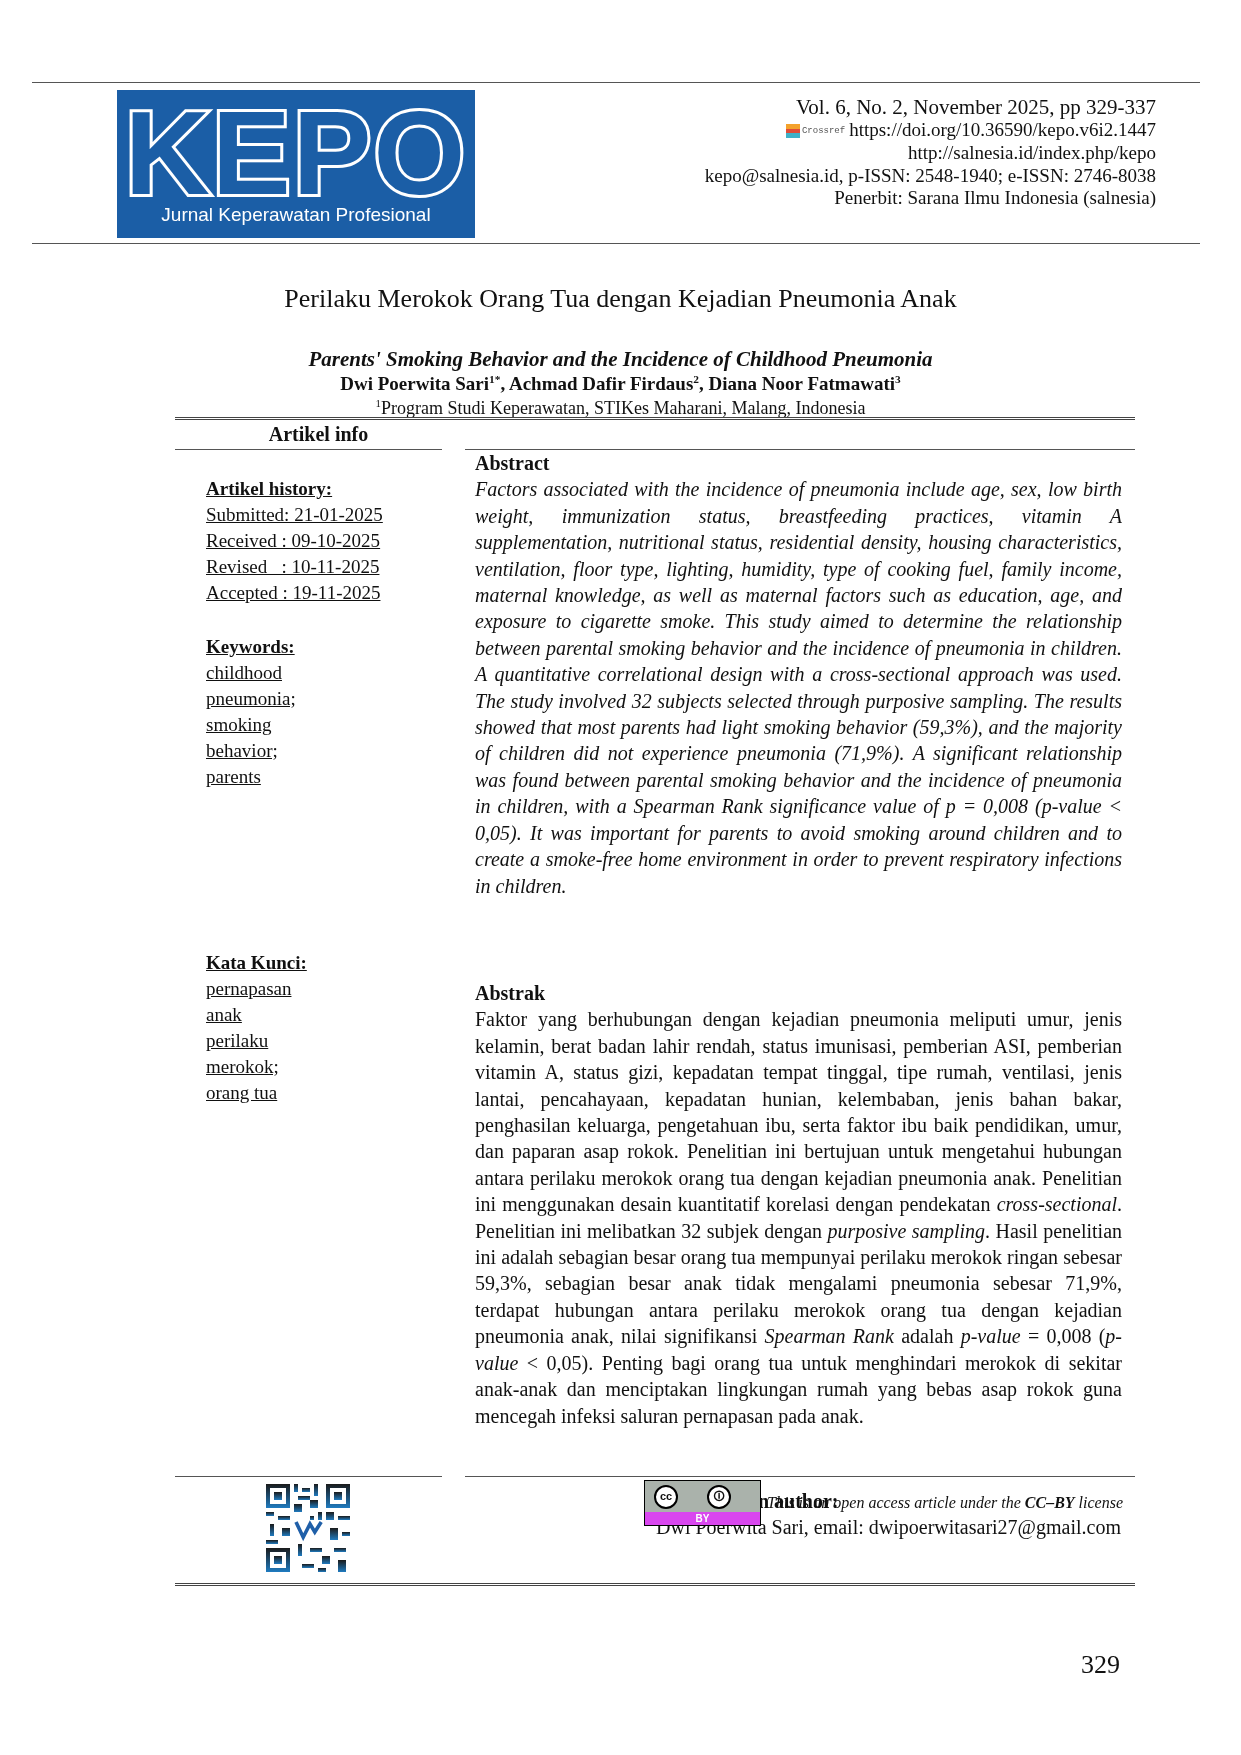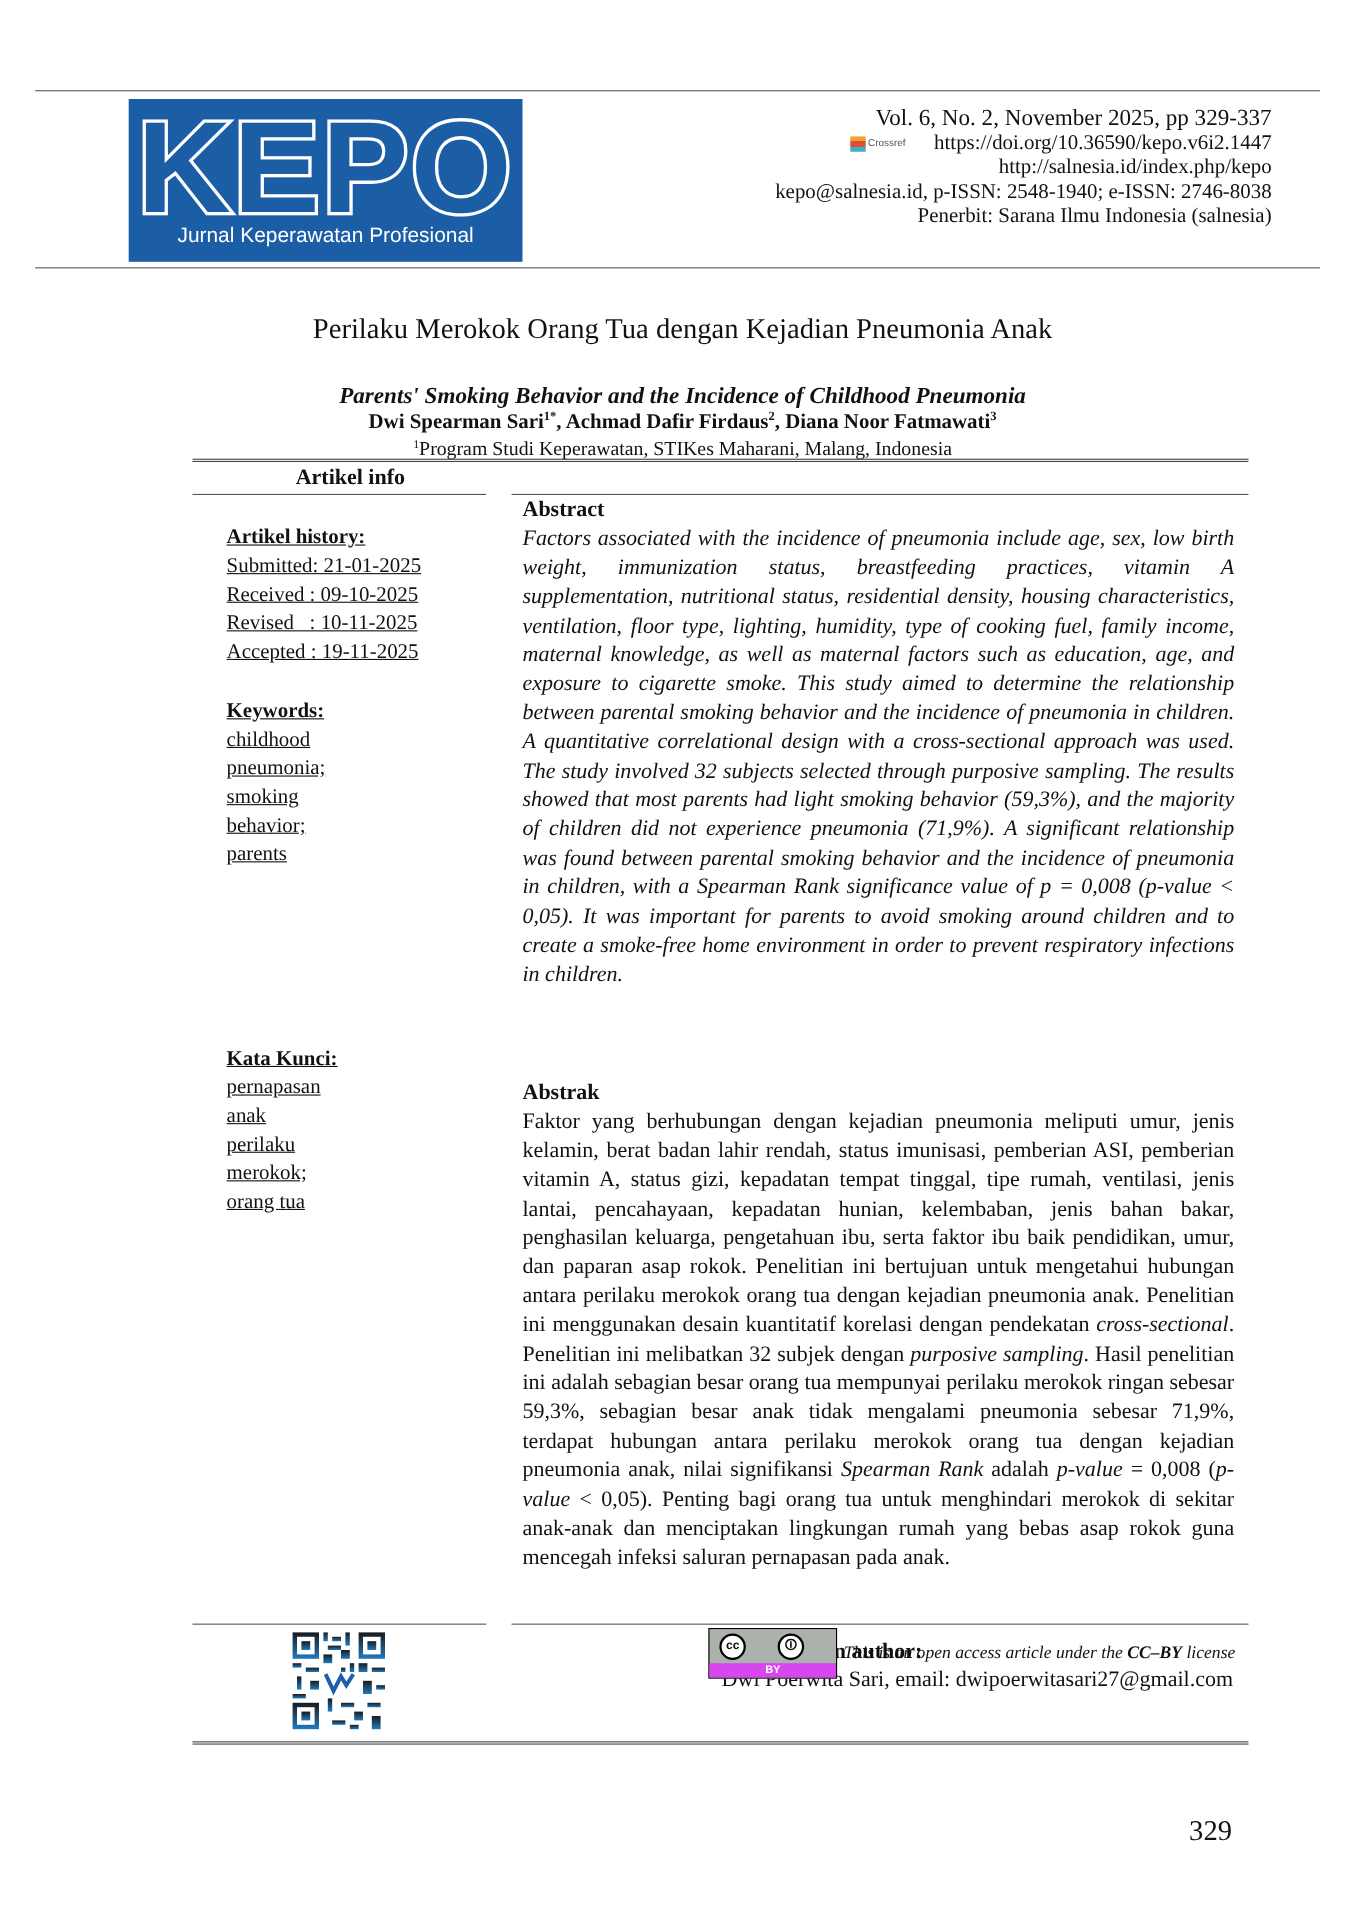--- a/index.html
+++ b/index.html
@@ -12,21 +12,21 @@
   #logo .kepo { position:absolute; left:0; right:0; top:4px; text-align:center;
     font-family:"Liberation Sans", sans-serif; font-weight:bold; font-size:118px;
     letter-spacing:2px; color:#1b5ea6; -webkit-text-stroke:6px #fff; line-height:1; }
   #logo .kepo-fill { position:absolute; left:0; right:0; top:4px; text-align:center;
     font-family:"Liberation Sans", sans-serif; font-weight:bold; font-size:118px;
     letter-spacing:2px; color:#1b5ea6; line-height:1; }
   #logo .sub { position:absolute; left:0; right:0; bottom:12px; text-align:center;
     font-family:"Liberation Sans", sans-serif; font-size:19px; color:#fff; }
   #meta { right:85px; top:96px; text-align:right; font-size:19px; line-height:22.5px; }
   #meta .vol { font-size:21px; }
-  .crossref { display:inline-block; vertical-align:middle; margin-right:26px; font-family:Liberation Sans, sans-serif; font-size:9px; color:#555; }
+  .crossref { display:inline-block; vertical-align:middle; margin-right:4px; font-family:Liberation Mono, monospace; font-size:9px; color:#555; }
   .crossref .cr-mark { display:inline-block; width:14px; height:14px; vertical-align:middle;
     background:linear-gradient(#f4a22c 0 33%, #e04c37 33% 66%, #3eb1c8 66% 100%); margin-right:2px; }
   
   #title-block { left:0; width:1241px; top:283px; text-align:center; }
   #title { font-size:26px; font-weight:normal; line-height:31px; }
   #subtitle { font-size:21px; font-weight:bold; font-style:italic; line-height:26px;margin-top:32px; }
   #authors { font-size:19px; font-weight:bold; line-height:24px; }
   #affil { font-size:18px; line-height:24px; }
   sup { font-size:0.6em; vertical-align:super; line-height:0; }
   
@@ -69,21 +69,21 @@
   </div>
   <div>http://salnesia.id/index.php/kepo</div>
   <div>kepo@salnesia.id, p-ISSN: 2548-1940; e-ISSN: 2746-8038</div>
   <div>Penerbit: Sarana Ilmu Indonesia (salnesia)</div>
 </div>
 
 <div id="title-block" class="abs">
   <div id="title">Perilaku Merokok Orang Tua dengan Kejadian Pneumonia Anak</div>
   <div id="subtitle">Parents' Smoking Behavior and the Incidence of Childhood Pneumonia</div>
   <div id="authors">
-    <span>Dwi Spearman Sari</span><sup>1*</sup>, <span>Achmad Dafir Firdaus</span><sup>2</sup>, <span>Diana Noor Fatmawati</span><sup>3</sup>
+    <span>Dwi Poerwita Sari</span><sup>1*</sup>, <span>Achmad Dafir Firdaus</span><sup>2</sup>, <span>Diana Noor Fatmawati</span><sup>3</sup>
   </div>
   <div id="affil"><sup>1</sup><span>Program Studi Keperawatan, STIKes Maharani, Malang, Indonesia</span></div>
 </div>
 
 <div class="rule" style="left:175px; width:960px; top:417px; border-top:3px double #444; height:2px;"></div>
 <div class="rule" style="left:175px; width:267px; top:449px;"></div>
 <div class="rule" style="left:465px; width:670px; top:449px;"></div>
 <div class="rule" style="left:175px; width:267px; top:1476px;"></div>
 <div class="rule" style="left:465px; width:670px; top:1476px;"></div>
 <div class="rule" style="left:175px; width:960px; top:1583px; border-top:3px double #444; height:2px;"></div>

